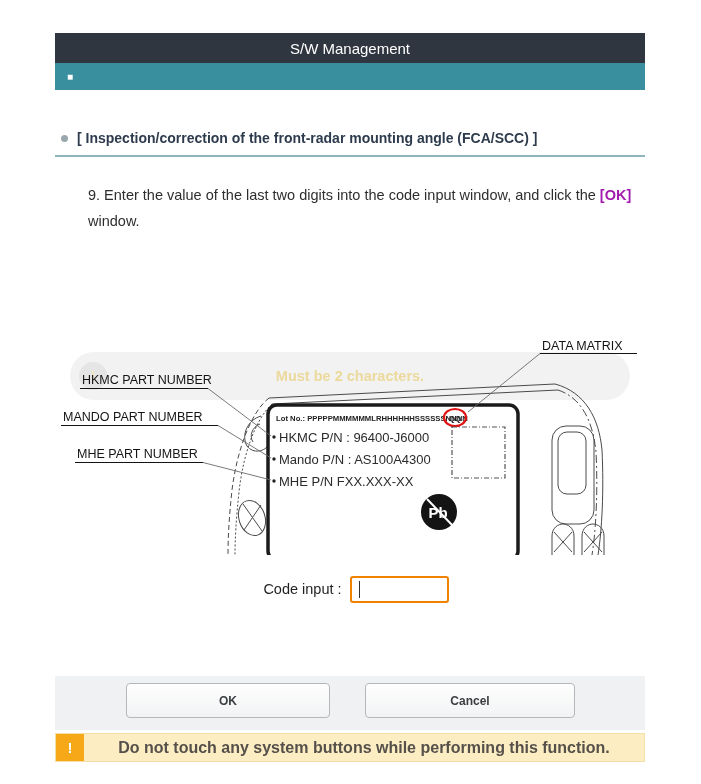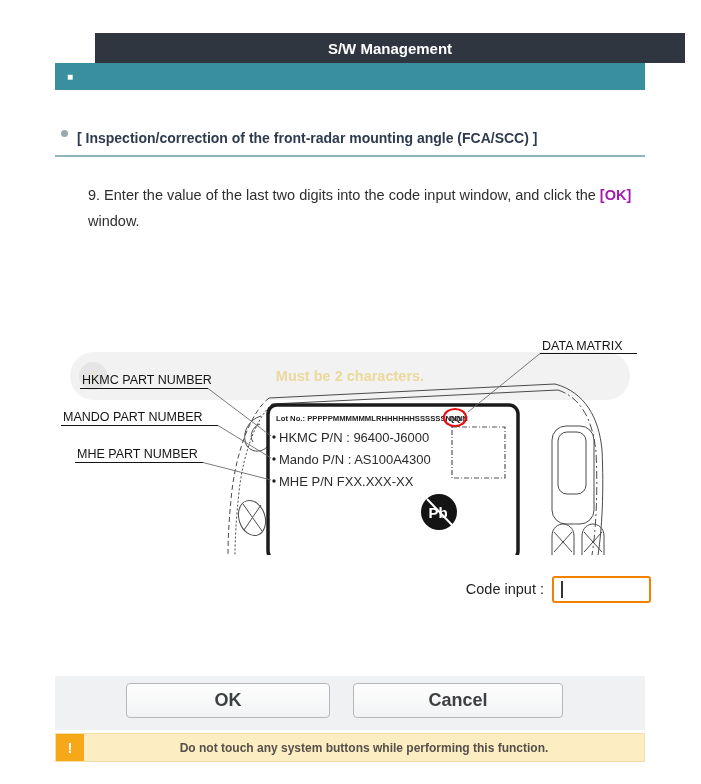--- a/index.html
+++ b/index.html
@@ -2,60 +2,60 @@
 <html><head>
 <meta charset="utf-8">
 <style>
   * { margin:0; padding:0; box-sizing:border-box; }
   html,body { background:#ffffff; }
   body { font-family:"Liberation Sans","DejaVu Sans",sans-serif; }
   .page { position:relative; width:701px; height:784px; background:#fff; overflow:hidden; }
 
   .titlebar { position:absolute; left:55px; top:33px; width:590px; height:30px;
     background:#2f3640; color:#fff; display:flex; align-items:center; justify-content:center;
-    font-size:15px; font-weight:bold;margin-left:40px; }
+    font-size:15px; font-weight:normal; }
   .subheader { position:absolute; left:55px; top:63px; width:590px; height:27px;
     background:#3a8f9e; color:#fff; display:flex; align-items:center;
     font-size:11px; font-weight:bold; padding-left:12px; gap:7px; }
   .subheader .sq { font-size:10px; line-height:1; }
 
   .section-title-row { position:absolute; left:55px; top:130px; width:590px;
-    display:flex; align-items:flex-start; gap:9px; }
+    display:flex; align-items:center; gap:9px; }
   .section-title-row .dot { width:7px; height:7px; border-radius:50%; background:#9aa7ad; flex:0 0 auto; margin-left:6px; }
   .section-title-row h2 { font-size:14px; font-weight:bold; color:#2d3b4d; }
   .rule { position:absolute; left:55px; top:155px; width:590px; height:2px; background:#8fb5bd; }
 
   .instructions { position:absolute; left:88px; top:182px; width:557px;
     font-size:14.5px; line-height:26px; color:#2e2e2e; }
   .instructions .ok-hl { color:#a21caf; font-weight:bold; }
 
   .diagram { position:absolute; left:55px; top:340px; width:590px; height:215px; }
   .diagram text { font-family:"Liberation Sans","DejaVu Sans",sans-serif; }
 
   .code-row { position:absolute; left:55px; top:574px; width:590px; height:30px;
-    display:flex; align-items:center; justify-content:flex-end; transform:translateX(6px); }
+    display:flex; align-items:center; justify-content:center; transform:translateX(6px); }
   .code-row label { font-size:14.5px; color:#1f1f1f; margin-right:8px; }
   .input-wrap { position:relative; display:inline-block; }
   .code-input { width:99px; height:27px; border:2px solid #f08200; border-radius:3px;
     background:#fff; font-size:14px; padding:2px 6px; outline:none; }
   .caret { position:absolute; left:9px; top:5px; width:1.5px; height:17px; background:#333; }
 
   .footer { position:absolute; left:55px; top:676px; width:590px; height:54px; background:#f0f1f2; }
   .btn { position:absolute; top:7px; height:35px; border:1px solid #b5b8bb; border-radius:4px;
-    background:linear-gradient(#fefefe,#f2f3f4); font-size:18px; font-weight:bold; color:#3c4043;
+    background:linear-gradient(#fefefe,#f2f3f4); font-size:12px; font-weight:bold; color:#3c4043;
     font-family:"Liberation Sans","DejaVu Sans",sans-serif; cursor:pointer; }
   .btn-ok { left:71px; width:204px; }
-  .btn-cancel { left:298px; width:210px; }
+  .btn-cancel { left:310px; width:210px; }
 
   .warning { position:absolute; left:55px; top:733px; width:590px; height:29px;
     background:#fcedc3; border:1px solid #f4dfa4; display:flex; align-items:stretch; }
   .warn-icon { flex:0 0 28px; background:#f6a818; color:#fff; font-weight:bold; font-size:15px;
     display:flex; align-items:center; justify-content:center; }
   .warn-text { flex:1; display:flex; align-items:center; justify-content:center;
-    font-size:12px; font-weight:bold; color:#55504a; }
+    font-size:16px; font-weight:bold; color:#55504a; }
 </style>
 </head>
 <body>
 
 <div class="page">
 
   <header class="titlebar">
     <span>S/W Management</span>
   </header>
 

